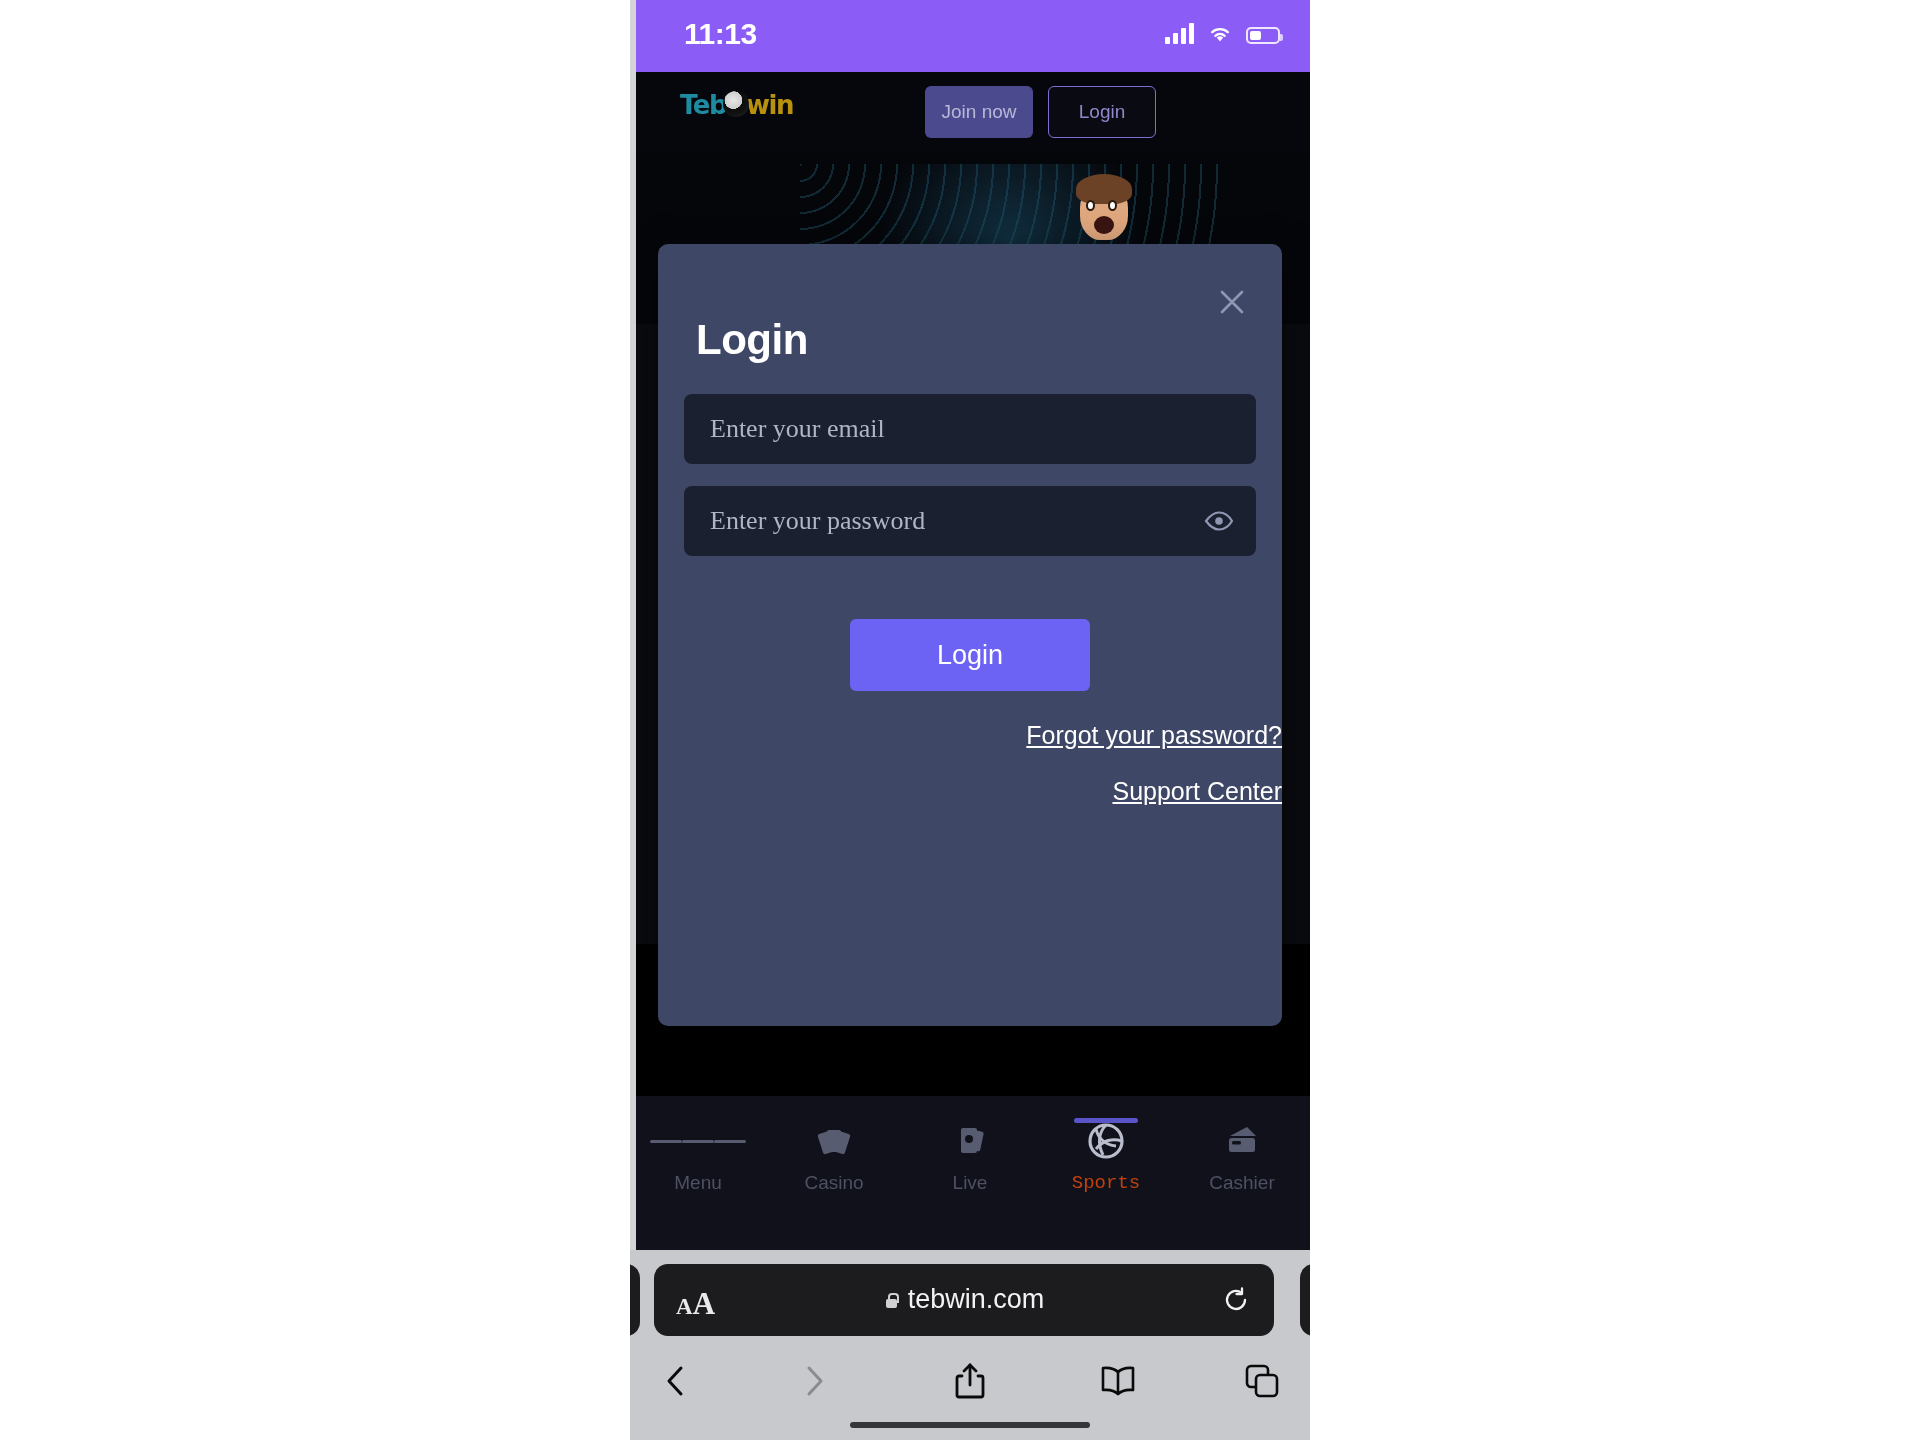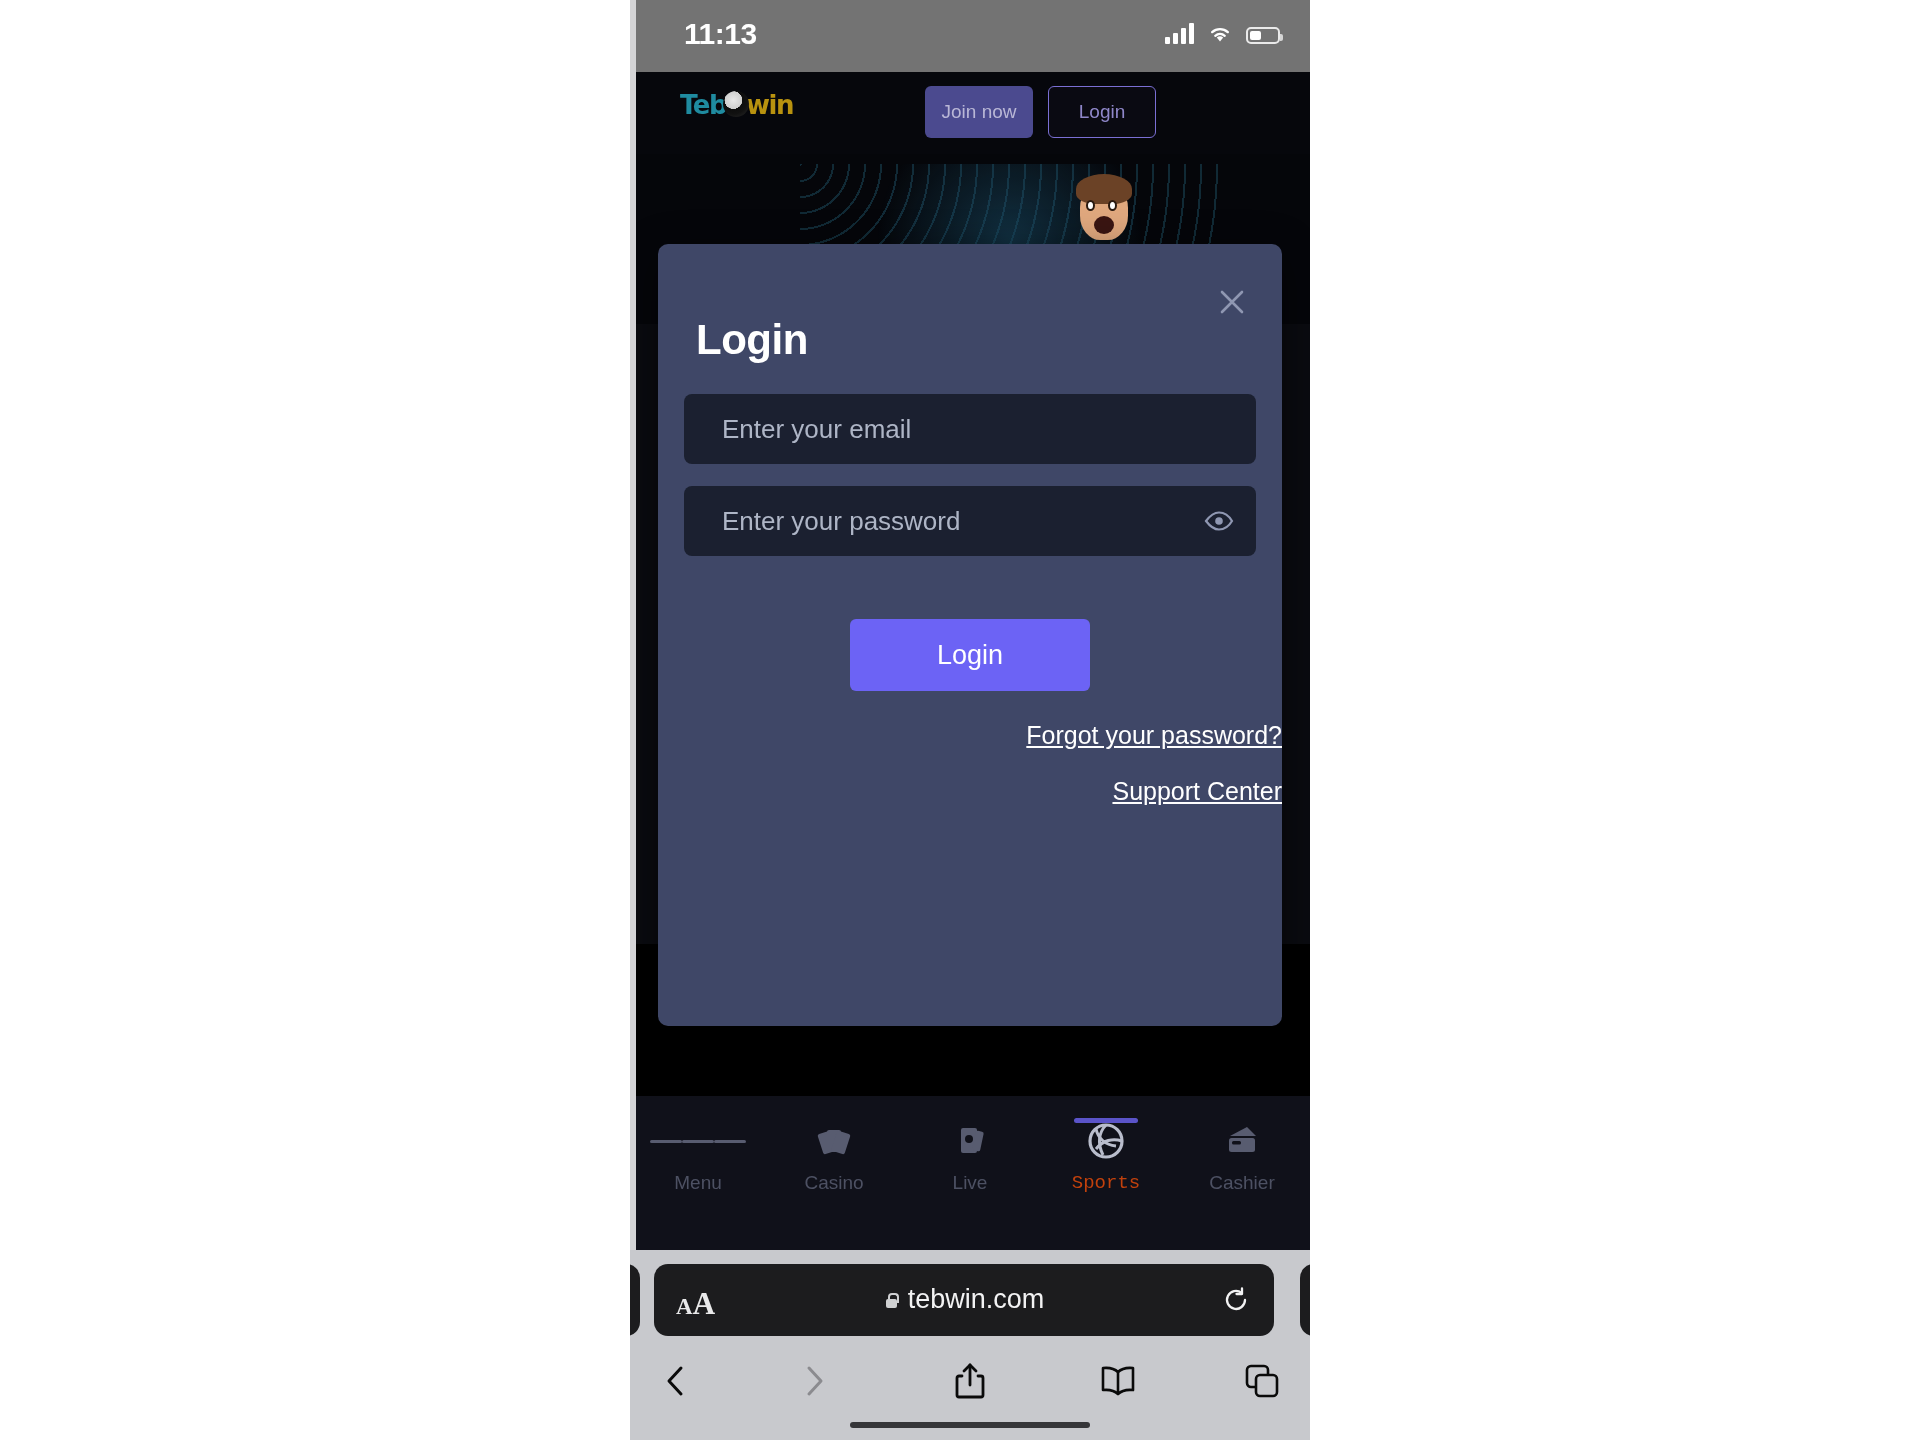--- a/index.html
+++ b/index.html
@@ -11,21 +11,21 @@
   
   #phone {
     position:absolute; left:630px; top:0; width:680px; height:1440px;
     background:#000; overflow:hidden;
   }
   .edge-l { position:absolute; left:0; top:0; width:6px; height:1440px; background:#d4d4d6; z-index:60; }
 
   
   #statusbar {
     position:absolute; left:0; top:0; width:680px; height:72px;
-    background:#737373; z-index:30;
+    background:#8b5cf6; z-index:30;
   }
   #status-time {
     position:absolute; left:54px; top:17px;
     font-size:30px; font-weight:bold; color:#ffffff; letter-spacing:-0.5px;
   }
   #status-icons { position:absolute; right:30px; top:22px; display:flex; align-items:flex-end; gap:13px; }
   .bars { display:flex; align-items:flex-end; gap:3px; height:22px; }
   .bars i { display:block; width:5px; background:#fff; border-radius:1px; }
   .bars i:nth-child(1){height:7px;} .bars i:nth-child(2){height:11px;}
   .bars i:nth-child(3){height:16px;} .bars i:nth-child(4){height:21px;}
@@ -115,22 +115,22 @@
   #modal-close {
     position:absolute; right:26px; top:34px; width:48px; height:48px; cursor:pointer;
     display:flex; align-items:center; justify-content:center;
   }
   .field {
     position:absolute; left:26px; width:572px; height:70px;
     background:#1b2030; border-radius:8px;
   }
   .field input {
     width:100%; height:100%; background:transparent; border:none; outline:none;
-    color:#84cc16; font-size:26px; padding:0 38px;
-    font-family:Liberation Sans, sans-serif;
+    color:#84cc16; font-size:26px; padding:0 26px;
+    font-family:Liberation Serif, serif;
   }
   .field input::placeholder { color:#aeb5c6; }
   #field-email { top:150px; }
   #field-pass { top:242px; }
   #eye-toggle { position:absolute; right:22px; top:22px; width:30px; height:26px; cursor:pointer; }
   #btn-login-modal {
     position:absolute; left:192px; top:375px; width:240px; height:72px;
     background:#6c63f5; border:none; border-radius:6px; color:#fff; font-size:27px;
     font-family:"Liberation Sans", sans-serif; cursor:pointer;
   }

